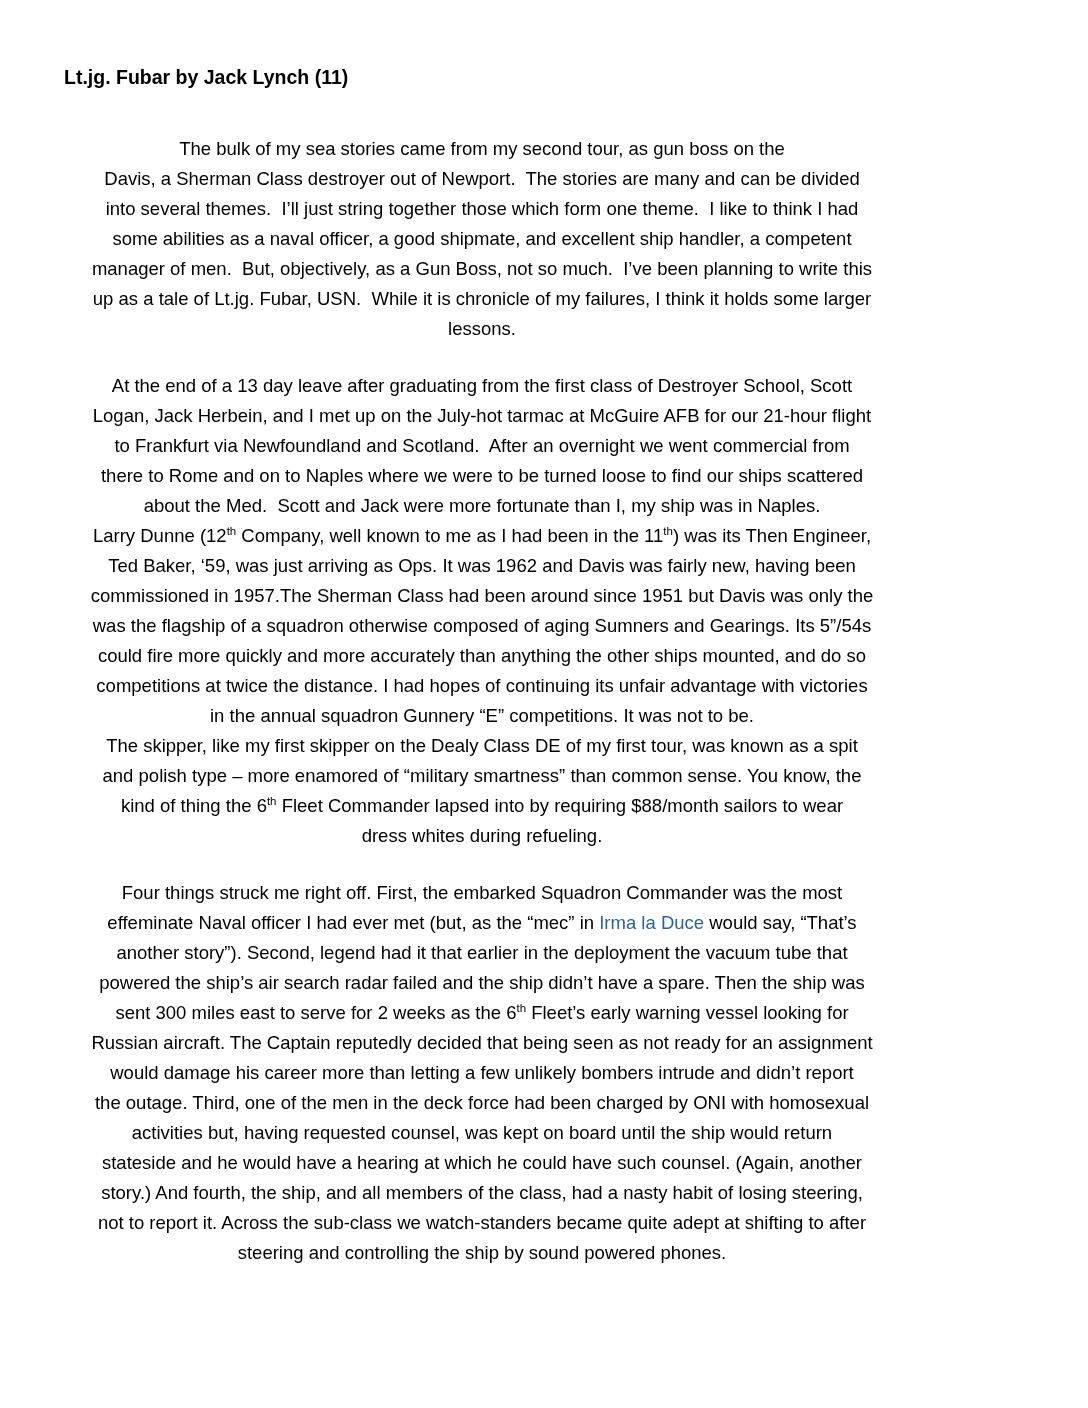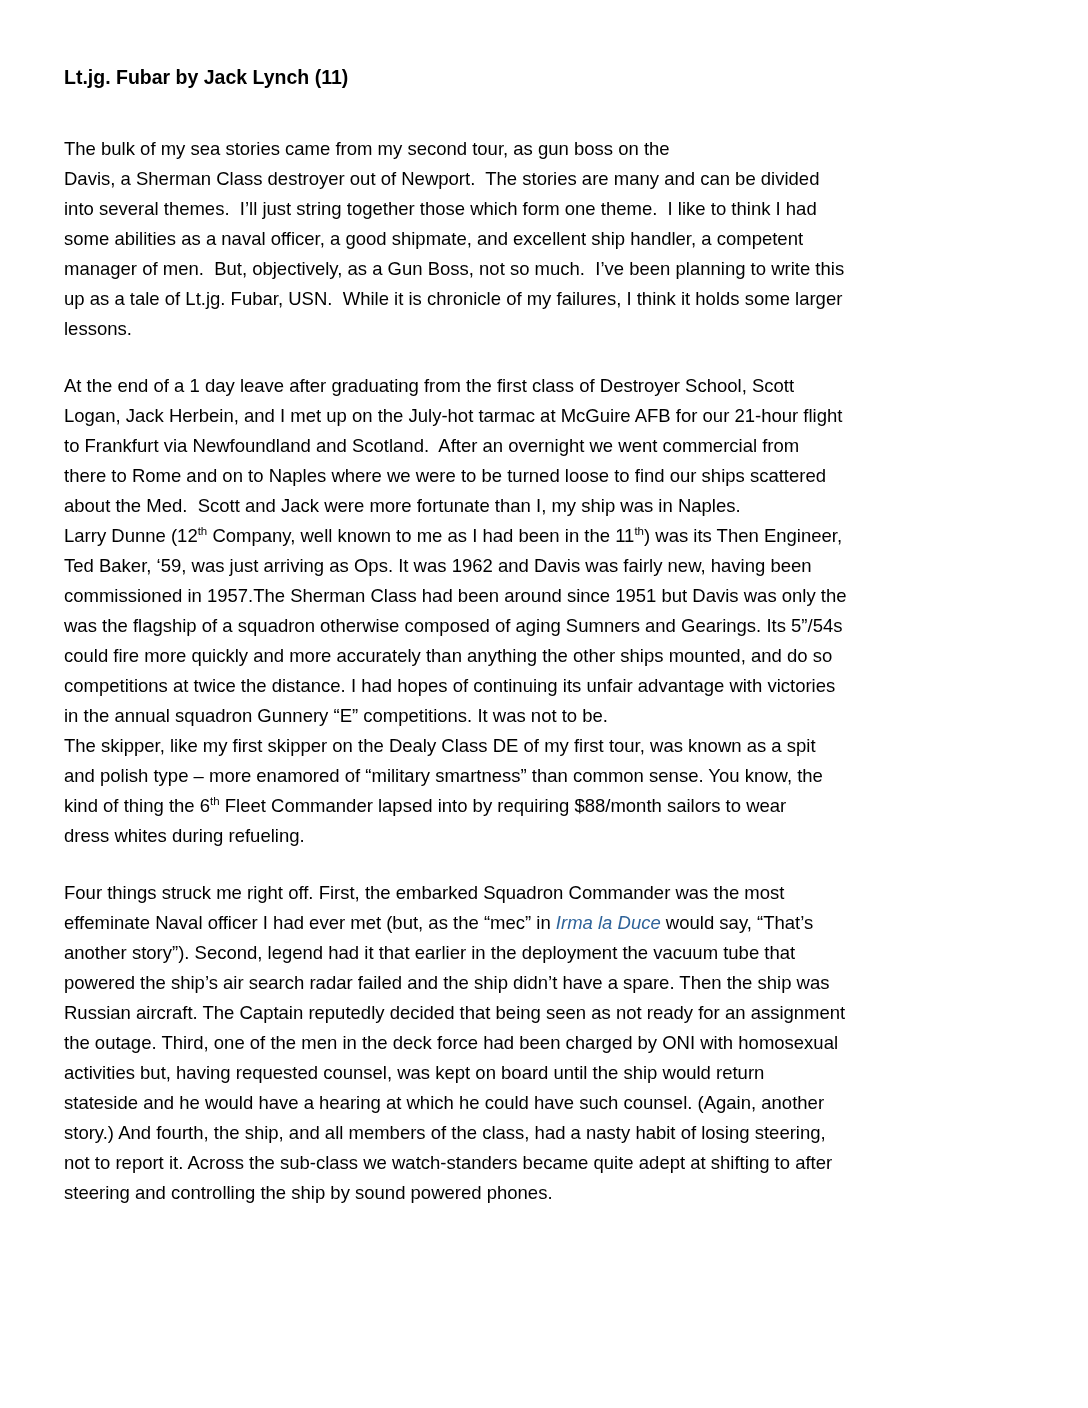--- a/index.html
+++ b/index.html
@@ -20,56 +20,56 @@
   }
   .doc-title {
     font-size: 19.5px;
     font-weight: 700;
     line-height: 30px;
     margin: 0 0 42px 0;
     white-space: pre;
   }
   .paragraph {
     margin: 0 0 27px 0;
+    text-align: center;
   }
   .paragraph:last-child {
     margin-bottom: 0;
   }
   .line {
     font-size: 18.5px;
     line-height: 30px;
     height: 30px;
     white-space: pre;
   }
   .line sup {
     font-size: 0.62em;
     line-height: 0;
     vertical-align: super;
   }
   .run-ib {
-    font-style: italic;
   }
 </style>
 </head>
 <body>
 
 <div class="page">
   <h1 class="doc-title">Lt.jg. Fubar by Jack Lynch (11)</h1>
   <div id="doc-body">
       <div class="paragraph">
         <div class="line"><span>The bulk of my sea stories came from my second tour, as gun boss on the</span></div>
         <div class="line"><span>Davis, a Sherman Class destroyer out of Newport.  The stories are many and can be divided</span></div>
         <div class="line"><span>into several themes.  I’ll just string together those which form one theme.  I like to think I had</span></div>
         <div class="line"><span>some abilities as a naval officer, a good shipmate, and excellent ship handler, a competent</span></div>
         <div class="line"><span>manager of men.  But, objectively, as a Gun Boss, not so much.  I’ve been planning to write this</span></div>
         <div class="line"><span>up as a tale of Lt.jg. Fubar, USN.  While it is chronicle of my failures, I think it holds some larger</span></div>
         <div class="line"><span>lessons.</span></div>
       </div>
       <div class="paragraph">
-        <div class="line"><span>At the end of a 1 day leave after graduating from the first class of Destroyer School, Scott</span></div>
+        <div class="line"><span>At the end of a 13 day leave after graduating from the first class of Destroyer School, Scott</span></div>
         <div class="line"><span>Logan, Jack Herbein, and I met up on the July-hot tarmac at McGuire AFB for our 21-hour flight</span></div>
         <div class="line"><span>to Frankfurt via Newfoundland and Scotland.  After an overnight we went commercial from</span></div>
         <div class="line"><span>there to Rome and on to Naples where we were to be turned loose to find our ships scattered</span></div>
         <div class="line"><span>about the Med.  Scott and Jack were more fortunate than I, my ship was in Naples.</span></div>
         <div class="line"><span>Larry Dunne (12</span><sup>th</sup><span> Company, well known to me as I had been in the 11</span><sup>th</sup><span>) was its Then Engineer,</span></div>
         <div class="line"><span>Ted Baker, ‘59, was just arriving as Ops. It was 1962 and Davis was fairly new, having been</span></div>
         <div class="line"><span>commissioned in 1957.The Sherman Class had been around since 1951 but Davis was only the</span></div>
         <div class="line"><span>was the flagship of a squadron otherwise composed of aging Sumners and Gearings. Its 5”/54s</span></div>
         <div class="line"><span>could fire more quickly and more accurately than anything the other ships mounted, and do so</span></div>
         <div class="line"><span>competitions at twice the distance. I had hopes of continuing its unfair advantage with victories</span></div>
@@ -77,21 +77,23 @@
         <div class="line"><span>The skipper, like my first skipper on the Dealy Class DE of my first tour, was known as a spit</span></div>
         <div class="line"><span>and polish type – more enamored of “military smartness” than common sense. You know, the</span></div>
         <div class="line"><span>kind of thing the 6</span><sup>th</sup><span> Fleet Commander lapsed into by requiring $88/month sailors to wear</span></div>
         <div class="line"><span>dress whites during refueling.</span></div>
       </div>
       <div class="paragraph">
         <div class="line"><span>Four things struck me right off. First, the embarked Squadron Commander was the most</span></div>
         <div class="line"><span>effeminate Naval officer I had ever met (but, as the “mec” in </span><span class="run-ib" style="color: rgb(46, 99, 153);">Irma la Duce</span><span> would say, “That’s</span></div>
         <div class="line"><span>another story”). Second, legend had it that earlier in the deployment the vacuum tube that</span></div>
         <div class="line"><span>powered the ship’s air search radar failed and the ship didn’t have a spare. Then the ship was</span></div>
+        <div class="line"><span>sent 300 miles east to serve for 2 weeks as the 6</span><sup>th</sup><span> Fleet’s early warning vessel looking for</span></div>
         <div class="line"><span>Russian aircraft. The Captain reputedly decided that being seen as not ready for an assignment</span></div>
+        <div class="line"><span>would damage his career more than letting a few unlikely bombers intrude and didn’t report</span></div>
         <div class="line"><span>the outage. Third, one of the men in the deck force had been charged by ONI with homosexual</span></div>
         <div class="line"><span>activities but, having requested counsel, was kept on board until the ship would return</span></div>
         <div class="line"><span>stateside and he would have a hearing at which he could have such counsel. (Again, another</span></div>
         <div class="line"><span>story.) And fourth, the ship, and all members of the class, had a nasty habit of losing steering,</span></div>
         <div class="line"><span>not to report it. Across the sub-class we watch-standers became quite adept at shifting to after</span></div>
         <div class="line"><span>steering and controlling the ship by sound powered phones.</span></div>
       </div>
     </div>
 </div>
 

